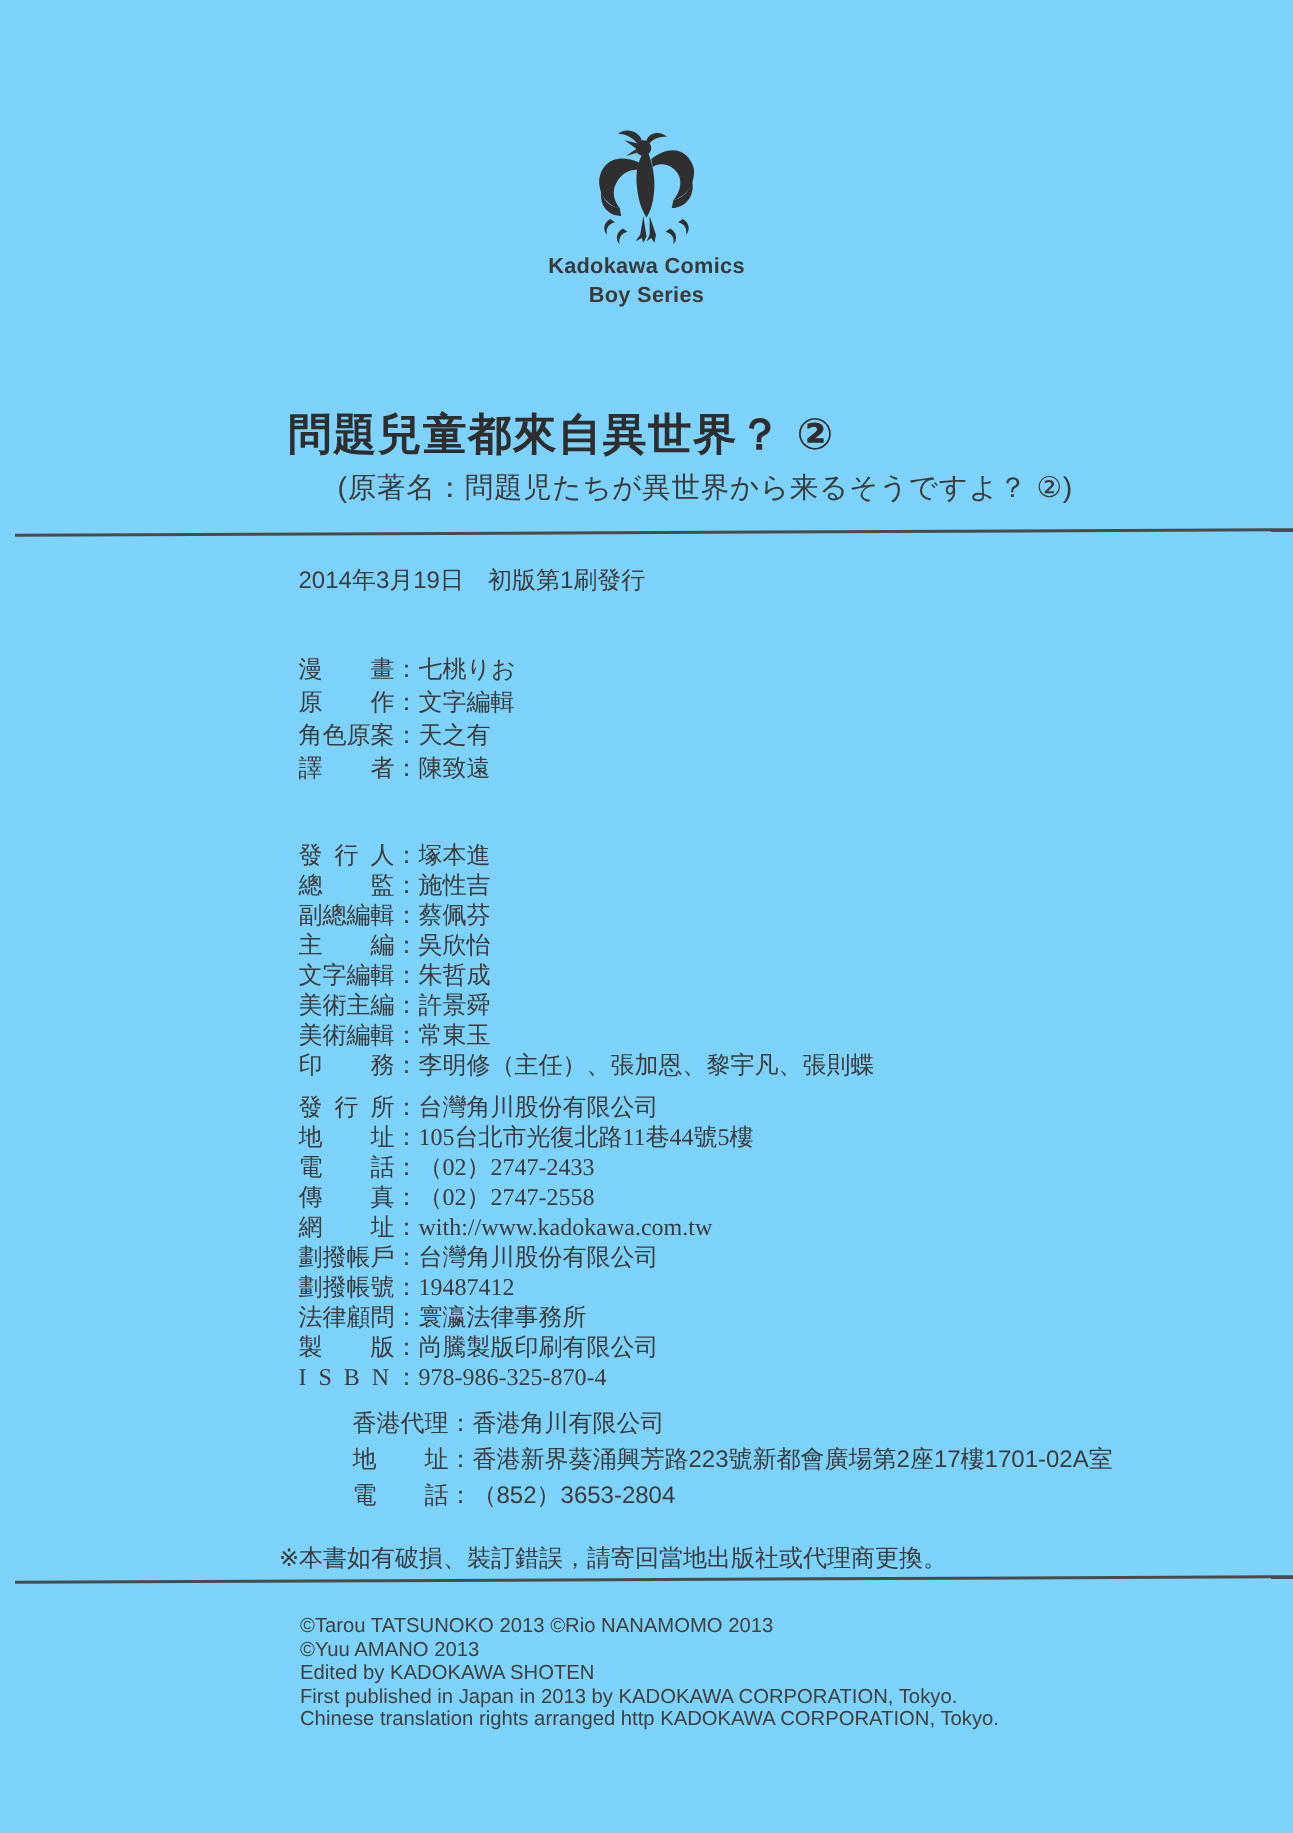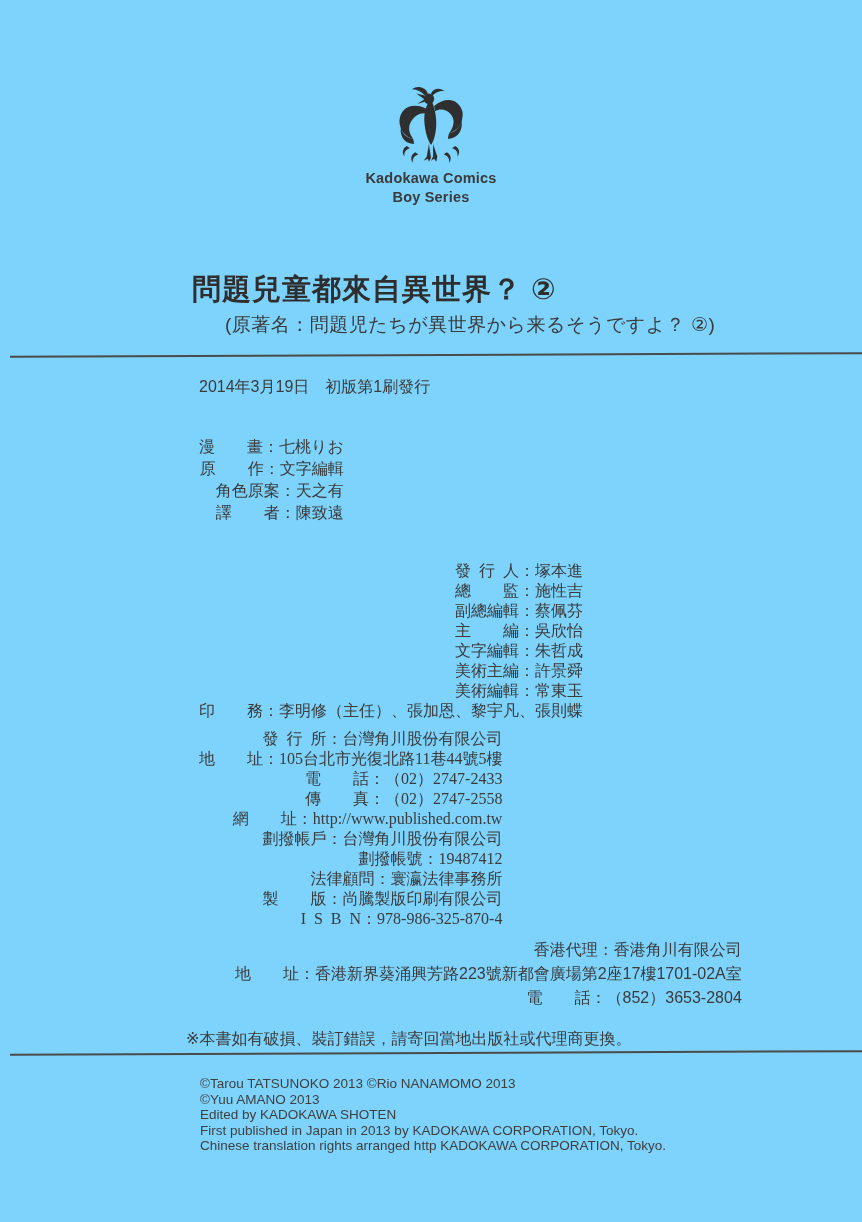--- a/index.html
+++ b/index.html
@@ -23,21 +23,21 @@
   .title { position:absolute; top:270px; left:192px; font-size:29px; font-weight:bold;
            color:#2e2e2e; letter-spacing:1px; white-space:nowrap; }
   .subtitle { position:absolute; top:312px; left:192px; font-size:19px; color:#3a3a3a;
               letter-spacing:.5px; white-space:nowrap;margin-left:33px; }
   
   .rule { position:absolute; left:10px; right:0; height:2px; background:#4a4a4a; }
   .rule1 { top:354px; transform:rotate(-0.25deg); }
   .rule2 { top:1052px; transform:rotate(-0.25deg); }
   
   .edition { position:absolute; top:377px; left:199px; font-size:16px; white-space:nowrap; }
-  .section { position:absolute; left:199px; font-size:16px;text-align:right; }
+  .section { position:absolute; left:199px; font-size:16px; }
   .sec-credits   { top:436px; }
   .sec-staff     { top:537px;margin-top:24px; }
   .sec-publisher { top:729px;font-family:Liberation Serif, serif; }
   .sec-hk        { top:938px;margin-left:36px; }
   .sec-credits .row   { line-height:22px; }
   .sec-staff .row     { line-height:20px; }
   .sec-publisher .row { line-height:20px; }
   .sec-hk .row        { line-height:24px; }
   .row { white-space:nowrap; }
   .lab { display:inline-block; width:64px; white-space:nowrap; }
@@ -107,21 +107,21 @@
       <div class="row"><span class="lab">文字編輯</span><span class="colon">：</span><span class="val">朱哲成</span></div>
       <div class="row"><span class="lab">美術主編</span><span class="colon">：</span><span class="val">許景舜</span></div>
       <div class="row"><span class="lab">美術編輯</span><span class="colon">：</span><span class="val">常東玉</span></div>
       <div class="row"><span class="lab">印　　務</span><span class="colon">：</span><span class="val">李明修（主任）、張加恩、黎宇凡、張則蝶</span></div>
     </div>
   <div class="section sec-publisher" id="publisher-rows">
       <div class="row"><span class="lab">發 行 所</span><span class="colon">：</span><span class="val">台灣角川股份有限公司</span></div>
       <div class="row"><span class="lab">地　　址</span><span class="colon">：</span><span class="val">105台北市光復北路11巷44號5樓</span></div>
       <div class="row"><span class="lab">電　　話</span><span class="colon">：</span><span class="val">（02）2747-2433</span></div>
       <div class="row"><span class="lab">傳　　真</span><span class="colon">：</span><span class="val">（02）2747-2558</span></div>
-      <div class="row"><span class="lab">網　　址</span><span class="colon">：</span><span class="val">http://www.published.com.tw</span></div>
+      <div class="row"><span class="lab">網　　址</span><span class="colon">：</span><span class="val">with://www.kadokawa.com.tw</span></div>
       <div class="row"><span class="lab">劃撥帳戶</span><span class="colon">：</span><span class="val">台灣角川股份有限公司</span></div>
       <div class="row"><span class="lab">劃撥帳號</span><span class="colon">：</span><span class="val">19487412</span></div>
       <div class="row"><span class="lab">法律顧問</span><span class="colon">：</span><span class="val">寰瀛法律事務所</span></div>
       <div class="row"><span class="lab">製　　版</span><span class="colon">：</span><span class="val">尚騰製版印刷有限公司</span></div>
       <div class="row"><span class="lab">I S B N</span><span class="colon">：</span><span class="val">978-986-325-870-4</span></div>
     </div>
   <div class="section sec-hk" id="hk-rows">
       <div class="row"><span class="lab">香港代理</span><span class="colon">：</span><span class="val">香港角川有限公司</span></div>
       <div class="row"><span class="lab">地　　址</span><span class="colon">：</span><span class="val">香港新界葵涌興芳路223號新都會廣場第2座17樓1701-02A室</span></div>
       <div class="row"><span class="lab">電　　話</span><span class="colon">：</span><span class="val">（852）3653-2804</span></div>

